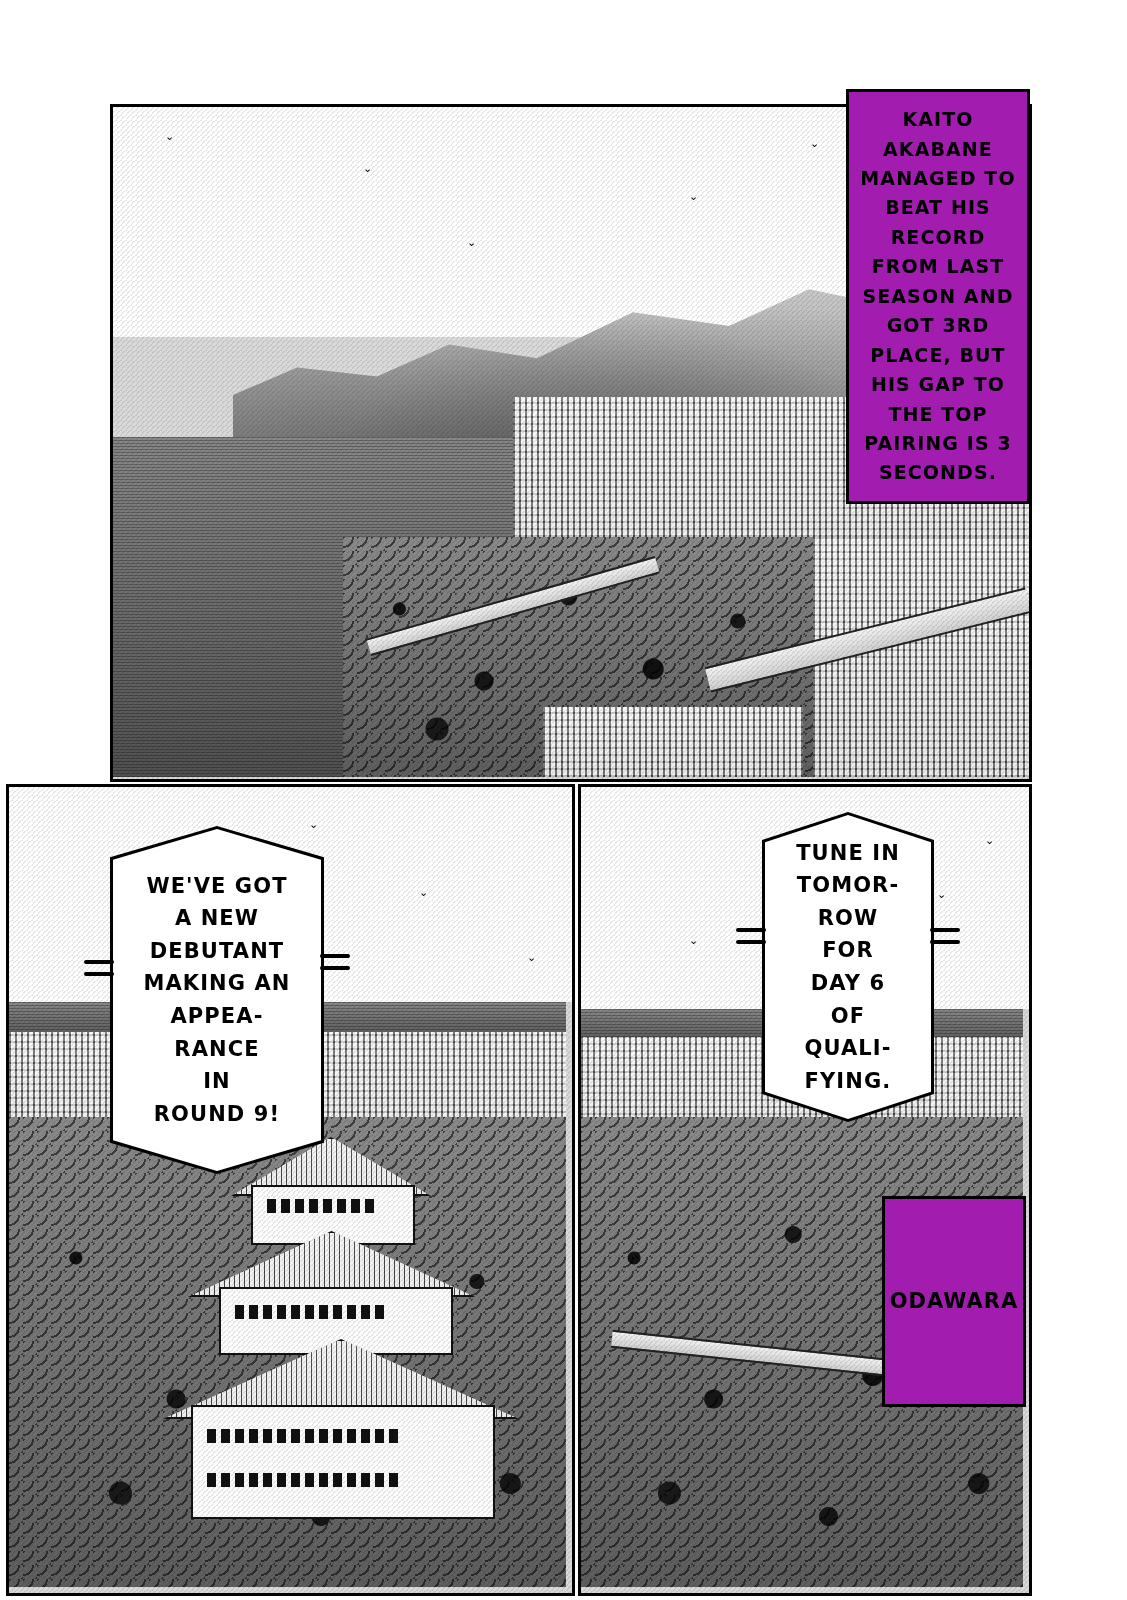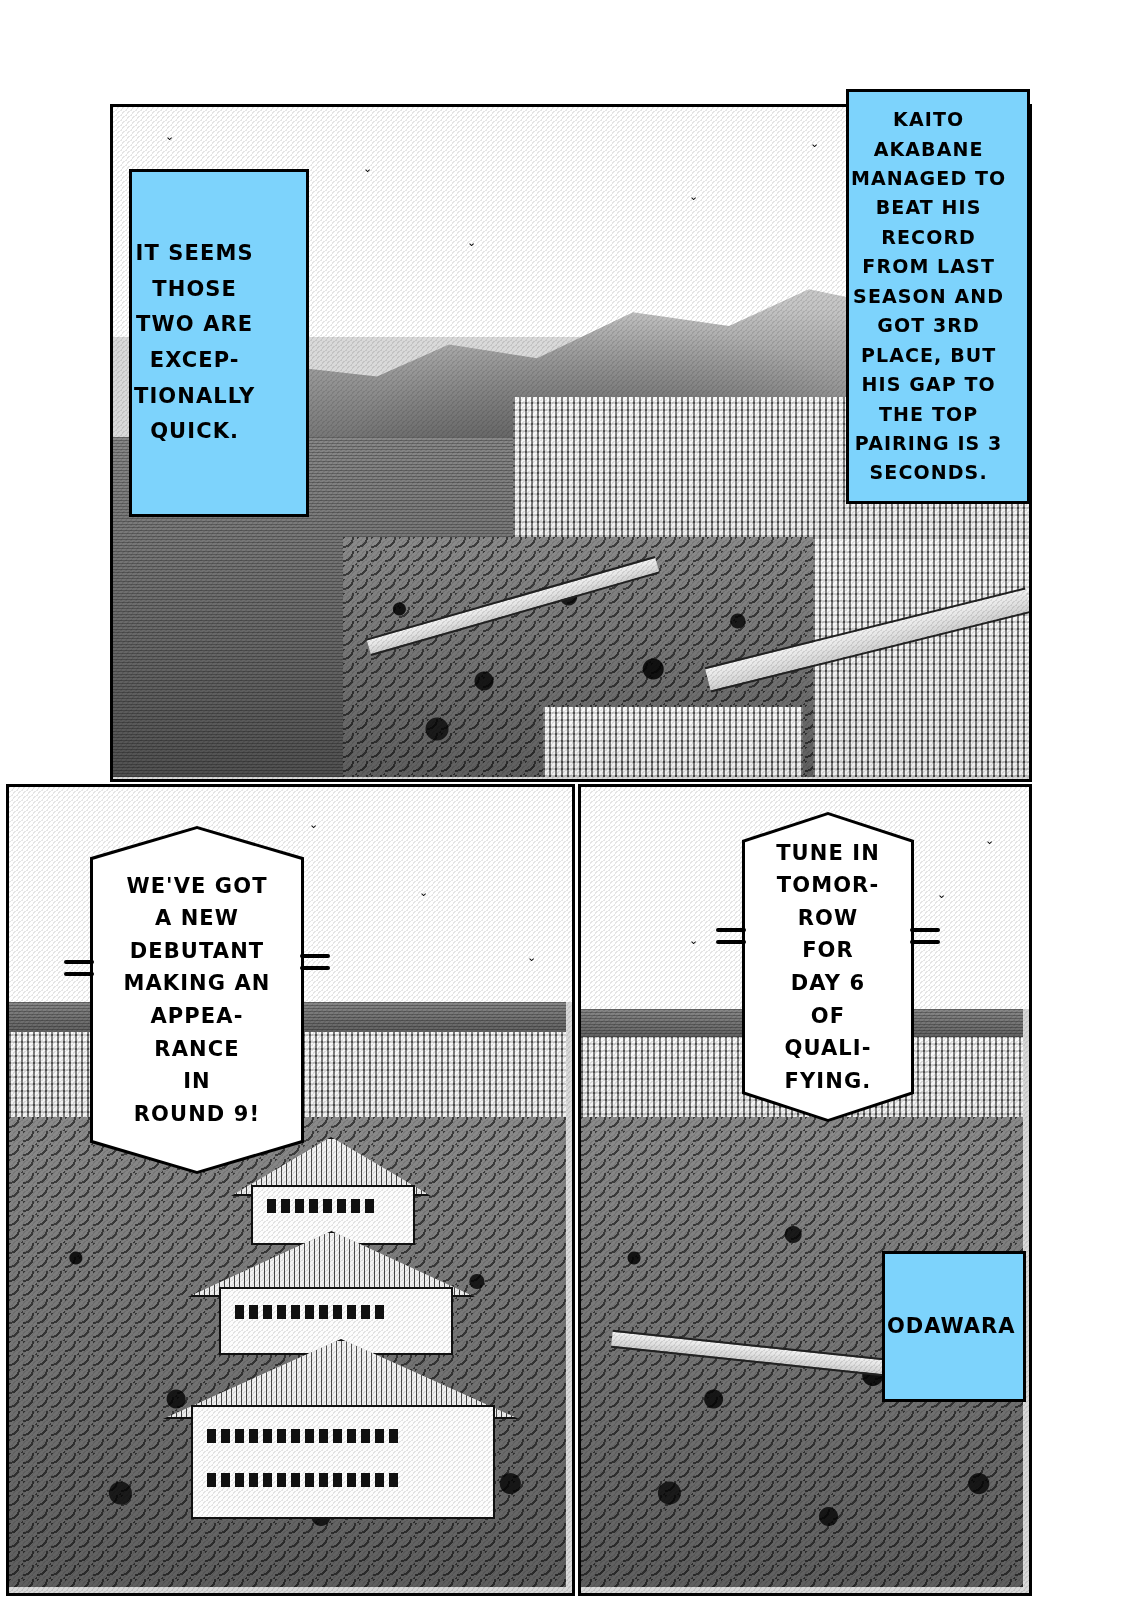--- a/index.html
+++ b/index.html
@@ -159,26 +159,26 @@
     position: absolute;
     color: #000;
     font-size: 11px;
     line-height: 1;
     user-select: none;
   }
 
   
   .caption-box {
     position: absolute;
-    background: #7dd3fc;
+    background: #a21caf;
     border: 3px solid #000;
     box-sizing: border-box;
     display: flex;
     align-items: center;
-    justify-content: flex-start;
+    justify-content: center;
     text-align: center;
     padding: 10px 2px;
   }
   .caption-box p {
     margin: 0;
     font-family: "DejaVu Sans", sans-serif;
     font-weight: 700;
     letter-spacing: 1.1px;
     line-height: 1.5;
     font-size: 21px;
@@ -199,31 +199,32 @@
     left: 129px;
     top: 169px;
     width: 180px;
     height: 348px;
     z-index: 6;
   }
   #cap-quick p { font-size: 21px; line-height: 1.7; }
 
   #cap-odawara {
     left: 882px;
-    top: 1251px;
+    top: 1196px;
     width: 144px;
-    height: 151px;
+    height: 211px;
     z-index: 6;
   }
   #cap-odawara p { font-size: 21px; letter-spacing: 1px; }
 
   
   .radio-balloon {
     position: absolute;
     z-index: 7;
+    margin-left: 20px;
   }
   .radio-balloon .body-outline {
     position: absolute;
     left: 0; top: 0;
     width: 100%; height: 100%;
     background: #000;
     clip-path: polygon(50% 0%, 100% 9%, 100% 91%, 50% 100%, 0% 91%, 0% 9%);
   }
   .radio-balloon .body-fill {
     position: absolute;
@@ -385,28 +386,20 @@
       <div class="foliage" style="left:0; top:330px; width:442px; height:470px;"></div>
       <div class="road" style="left:30px; top:560px; width:330px; height:14px; transform:rotate(6deg);"></div>
       <div class="grain"></div>
     </div>
 
     <span class="bird" style="left:108px; top:148px;">⌄</span>
     <span class="bird" style="left:356px; top:102px;">⌄</span>
     <span class="bird" style="left:404px; top:48px;">⌄</span>
   </div>
 
-  <div class="caption-box" id="cap-quick">
-    <p>IT SEEMS
-THOSE
-TWO ARE
-EXCEP-
-TIONALLY
-QUICK.</p>
-  </div>
 
   <div class="caption-box" id="cap-broadcast">
     <p>KAITO
 AKABANE
 MANAGED TO
 BEAT HIS
 RECORD
 FROM LAST
 SEASON AND
 GOT 3RD

